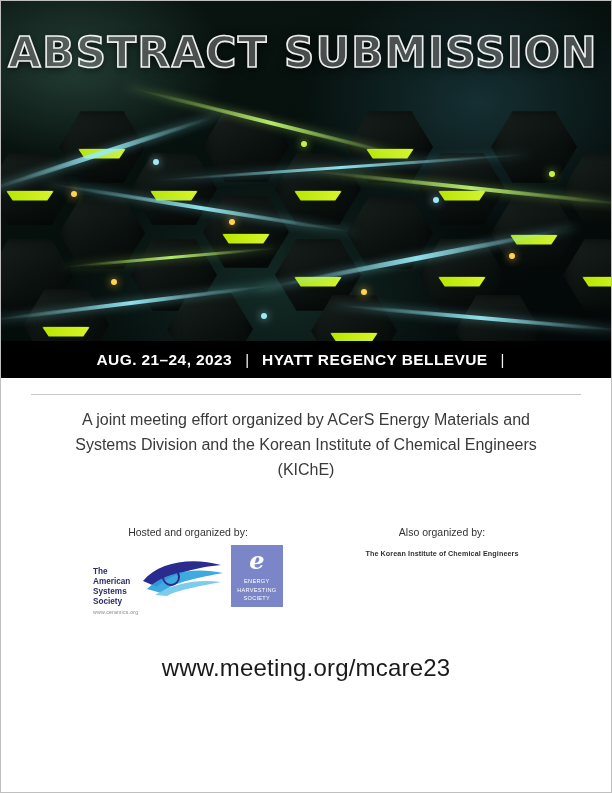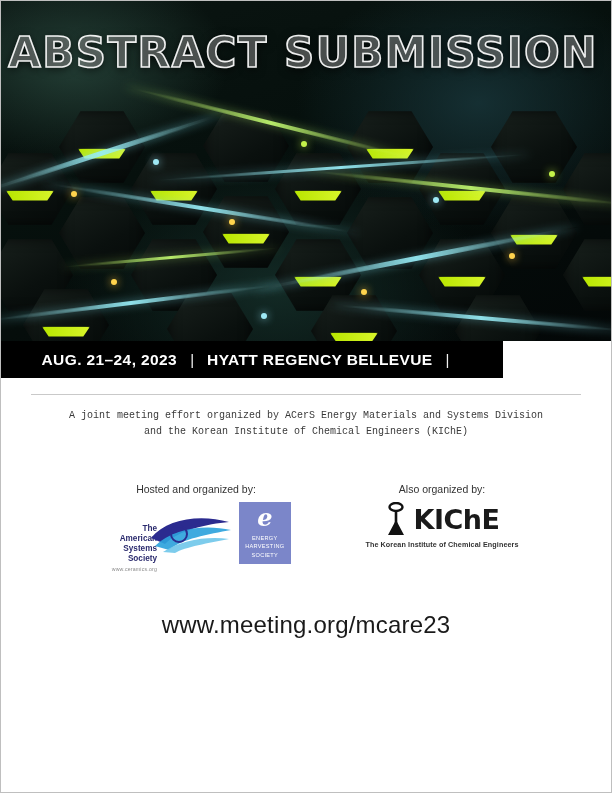--- a/index.html
+++ b/index.html
@@ -91,21 +91,21 @@
     font-size: 27px;
     font-weight: bold;
     color: #ffffff;
     letter-spacing: 0.2px;
     text-shadow: 0 2px 8px rgba(0,0,0,0.85);
   }
 
   
   .infobar {
     position: relative;
-    width: 502px; height: 37px;
+    width: 612px; height: 37px;
     background: #000000;
     display: flex;
     align-items: center;
     justify-content: center;
     gap: 0px;
   }
   .infobar .seg {
     color: #ffffff;
     font-size: 15.5px;
     font-weight: bold;
@@ -155,56 +155,55 @@
 
   .rule {
     margin: 16px 30px 0 30px;
     height: 1px;
     background: #c9c9c9;
   }
 
   .joint {
     margin: 13px 60px 0 60px;
     text-align: center;
-    font-size: 10px;
+    font-size: 16px;
     color: #3a3a3a;
     line-height: 1.55;
-    font-family: Liberation Mono, monospace;
   }
 
   
   .logos {
     position: relative;
     margin-top: 44px;
     height: 110px;
   }
   .logo-group { position: absolute; text-align: center; }
   .logo-caption {
     font-size: 10.5px;
     color: #333;
     margin-bottom: 7px;
     white-space: nowrap;
   }
-  .g-hosted { left: 100px; top: 0; width: 190px; }
+  .g-hosted { left: 92px; top: 0; width: 190px; }
   .g-also   { left: 356px; top: 0; width: 170px; }
 
   .logo-row { display: flex; align-items: center; justify-content: center; gap: 14px; }
 
   
   .acers {
     position: relative;
     width: 132px; height: 46px;
     display: flex; align-items: center;
   }
   .acers-txt {
     font-size: 8.2px;
     line-height: 1.22;
     color: #2b2b6e;
     font-weight: bold;
-    text-align: right;
+    text-align: left;
     width: 56px;
     margin-top: 32px;
   }
   .acers-url { font-size: 5.2px; color: #8a8a8a; font-weight: normal; letter-spacing: 0.2px; }
   .acers-swoosh {
     position: absolute; left: 48px; top: 2px;
     width: 84px; height: 42px;
   }
 
   
@@ -344,28 +343,20 @@
             <span>SOCIETY</span>
           </div>
         </div>
 
       </div>
     </div>
 
     <div class="logo-group g-also">
       <div class="logo-caption">Also organized by:</div>
       <div class="kiche">
-        <div class="kiche-row">
-          <svg class="kiche-mark" viewBox="0 0 22 34">
-            <ellipse cx="11" cy="5" rx="6.5" ry="4" fill="none" stroke="#111" stroke-width="2.4"></ellipse>
-            <path d="M11 10 L11 24" stroke="#111" stroke-width="2.6"></path>
-            <path d="M3 33 L11 18 L19 33 Z" fill="#111"></path>
-          </svg>
-          <div class="kiche-name">KIChE</div>
-        </div>
         <div class="kiche-sub">The Korean Institute of Chemical Engineers</div>
       </div>
     </div>
 
   </div>
 
   <div class="url">www.meeting.org/mcare23</div>
 
 </div>
 

